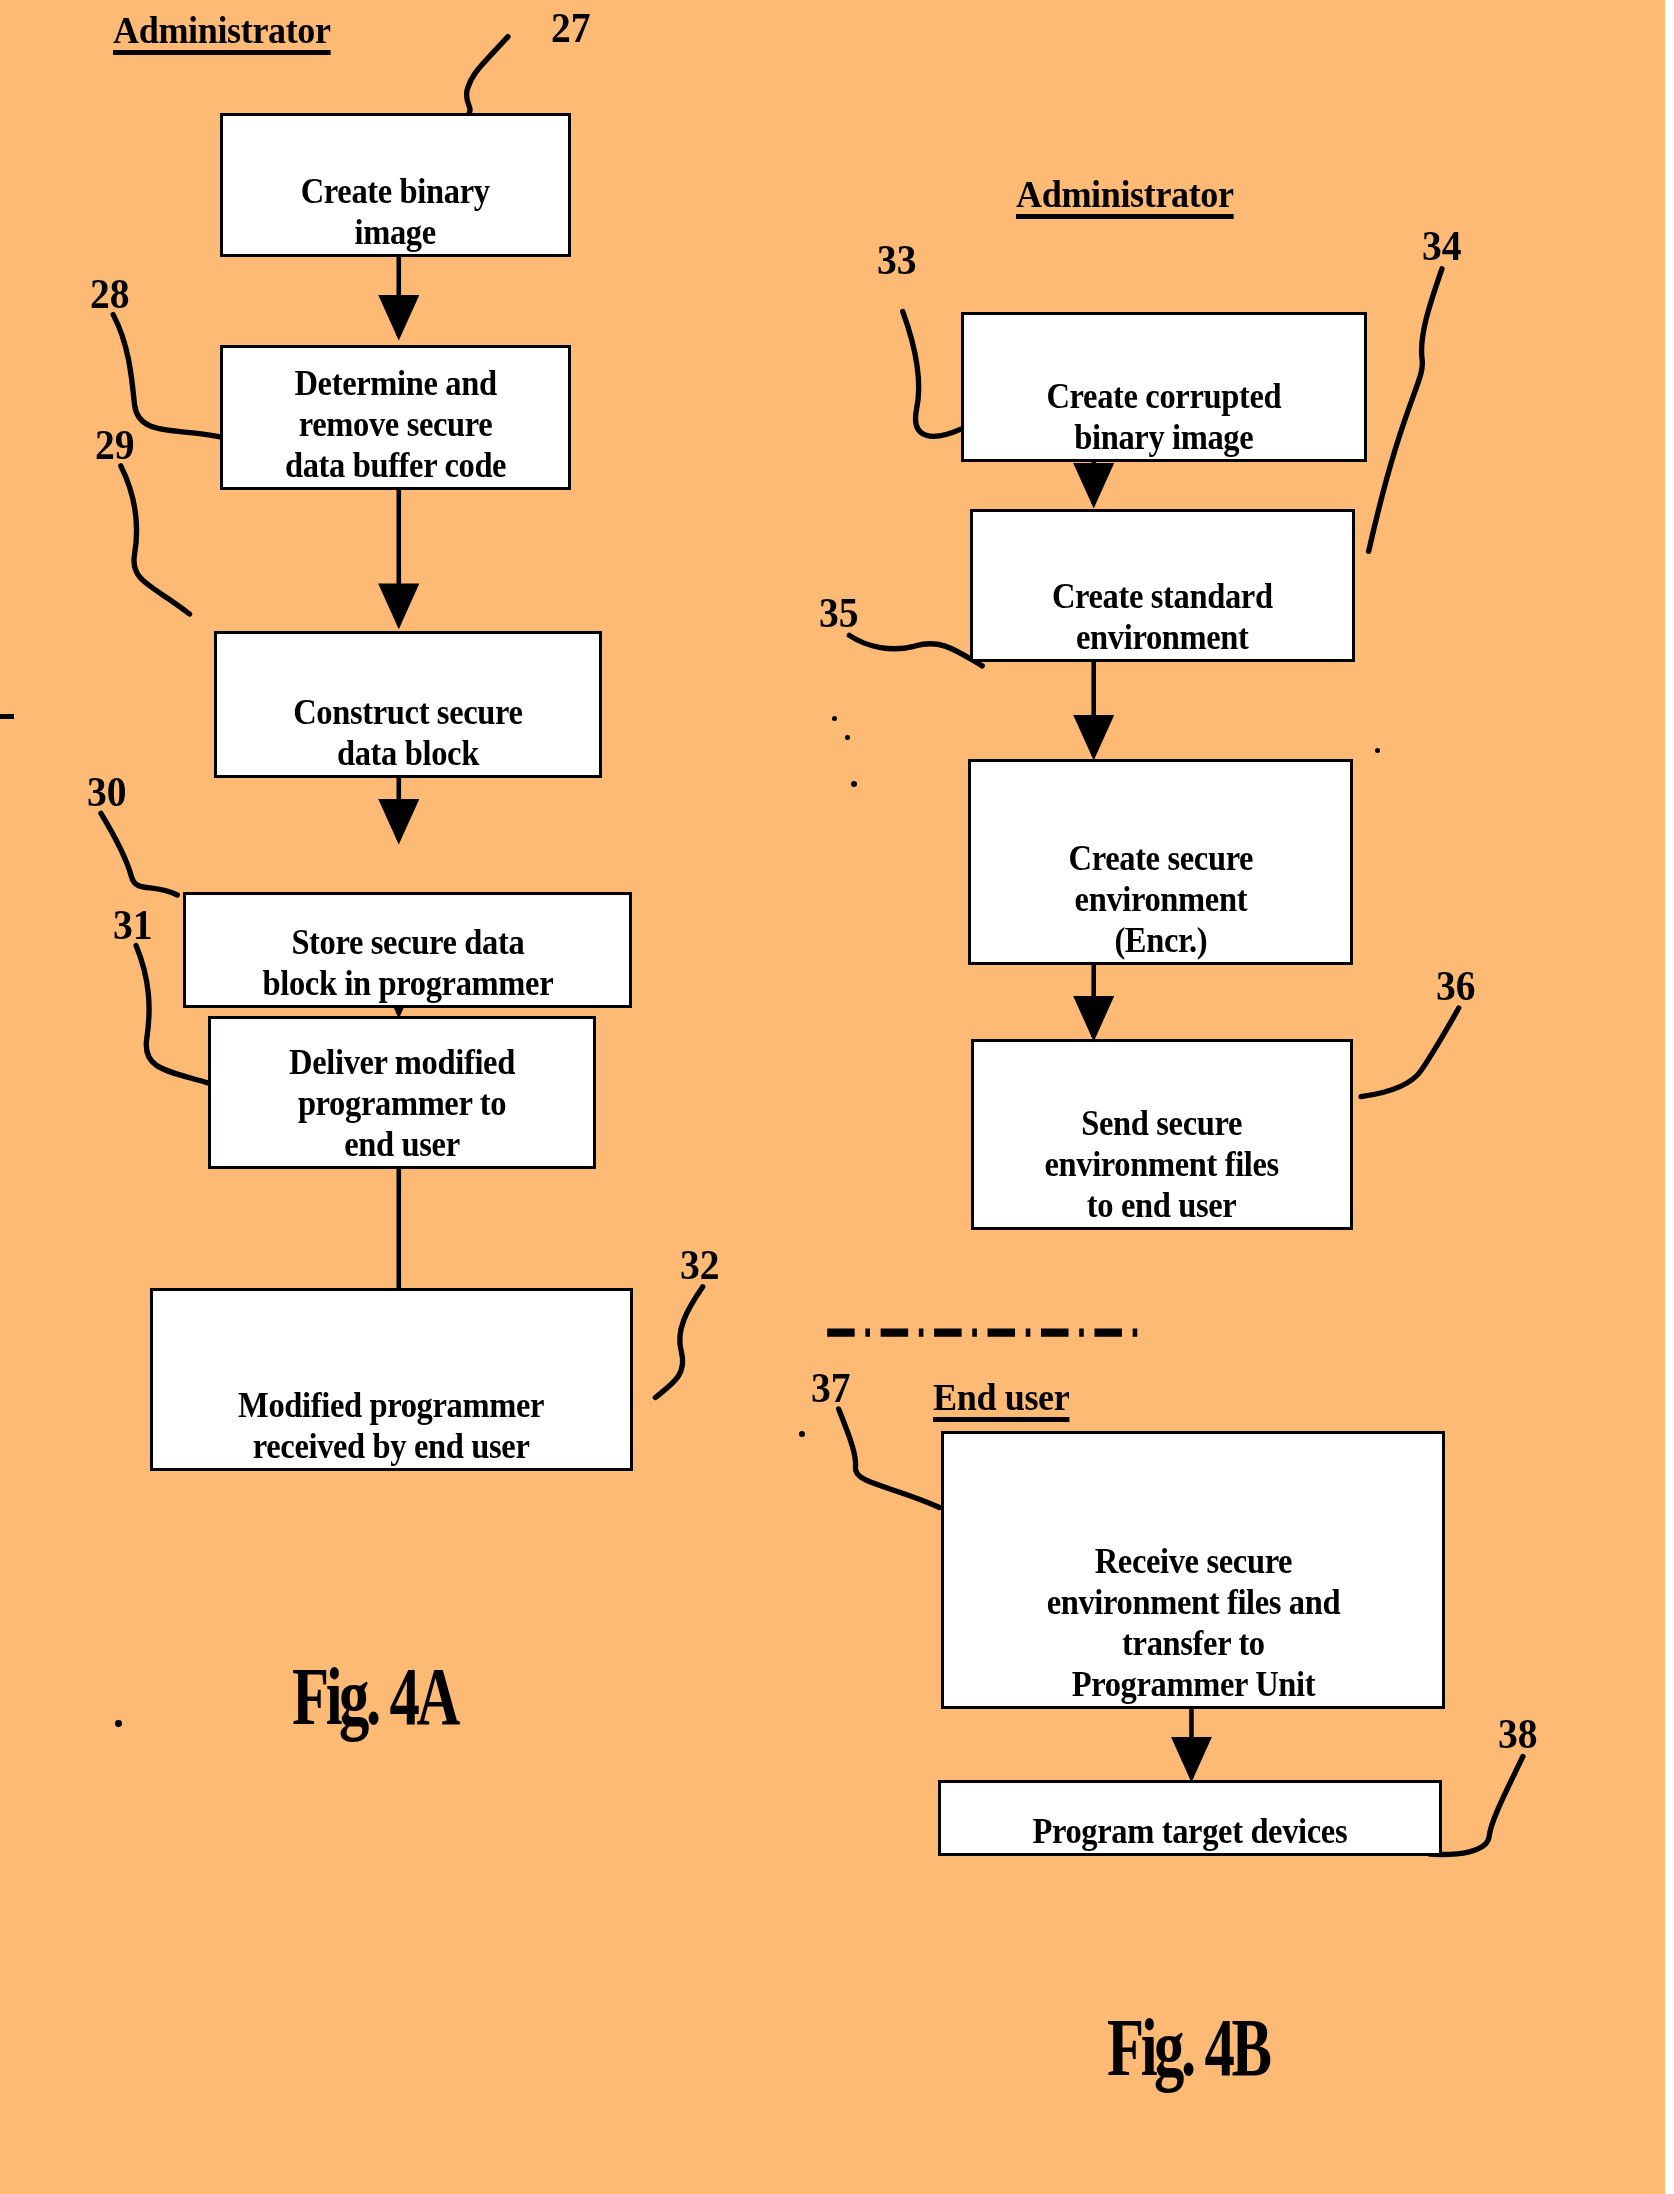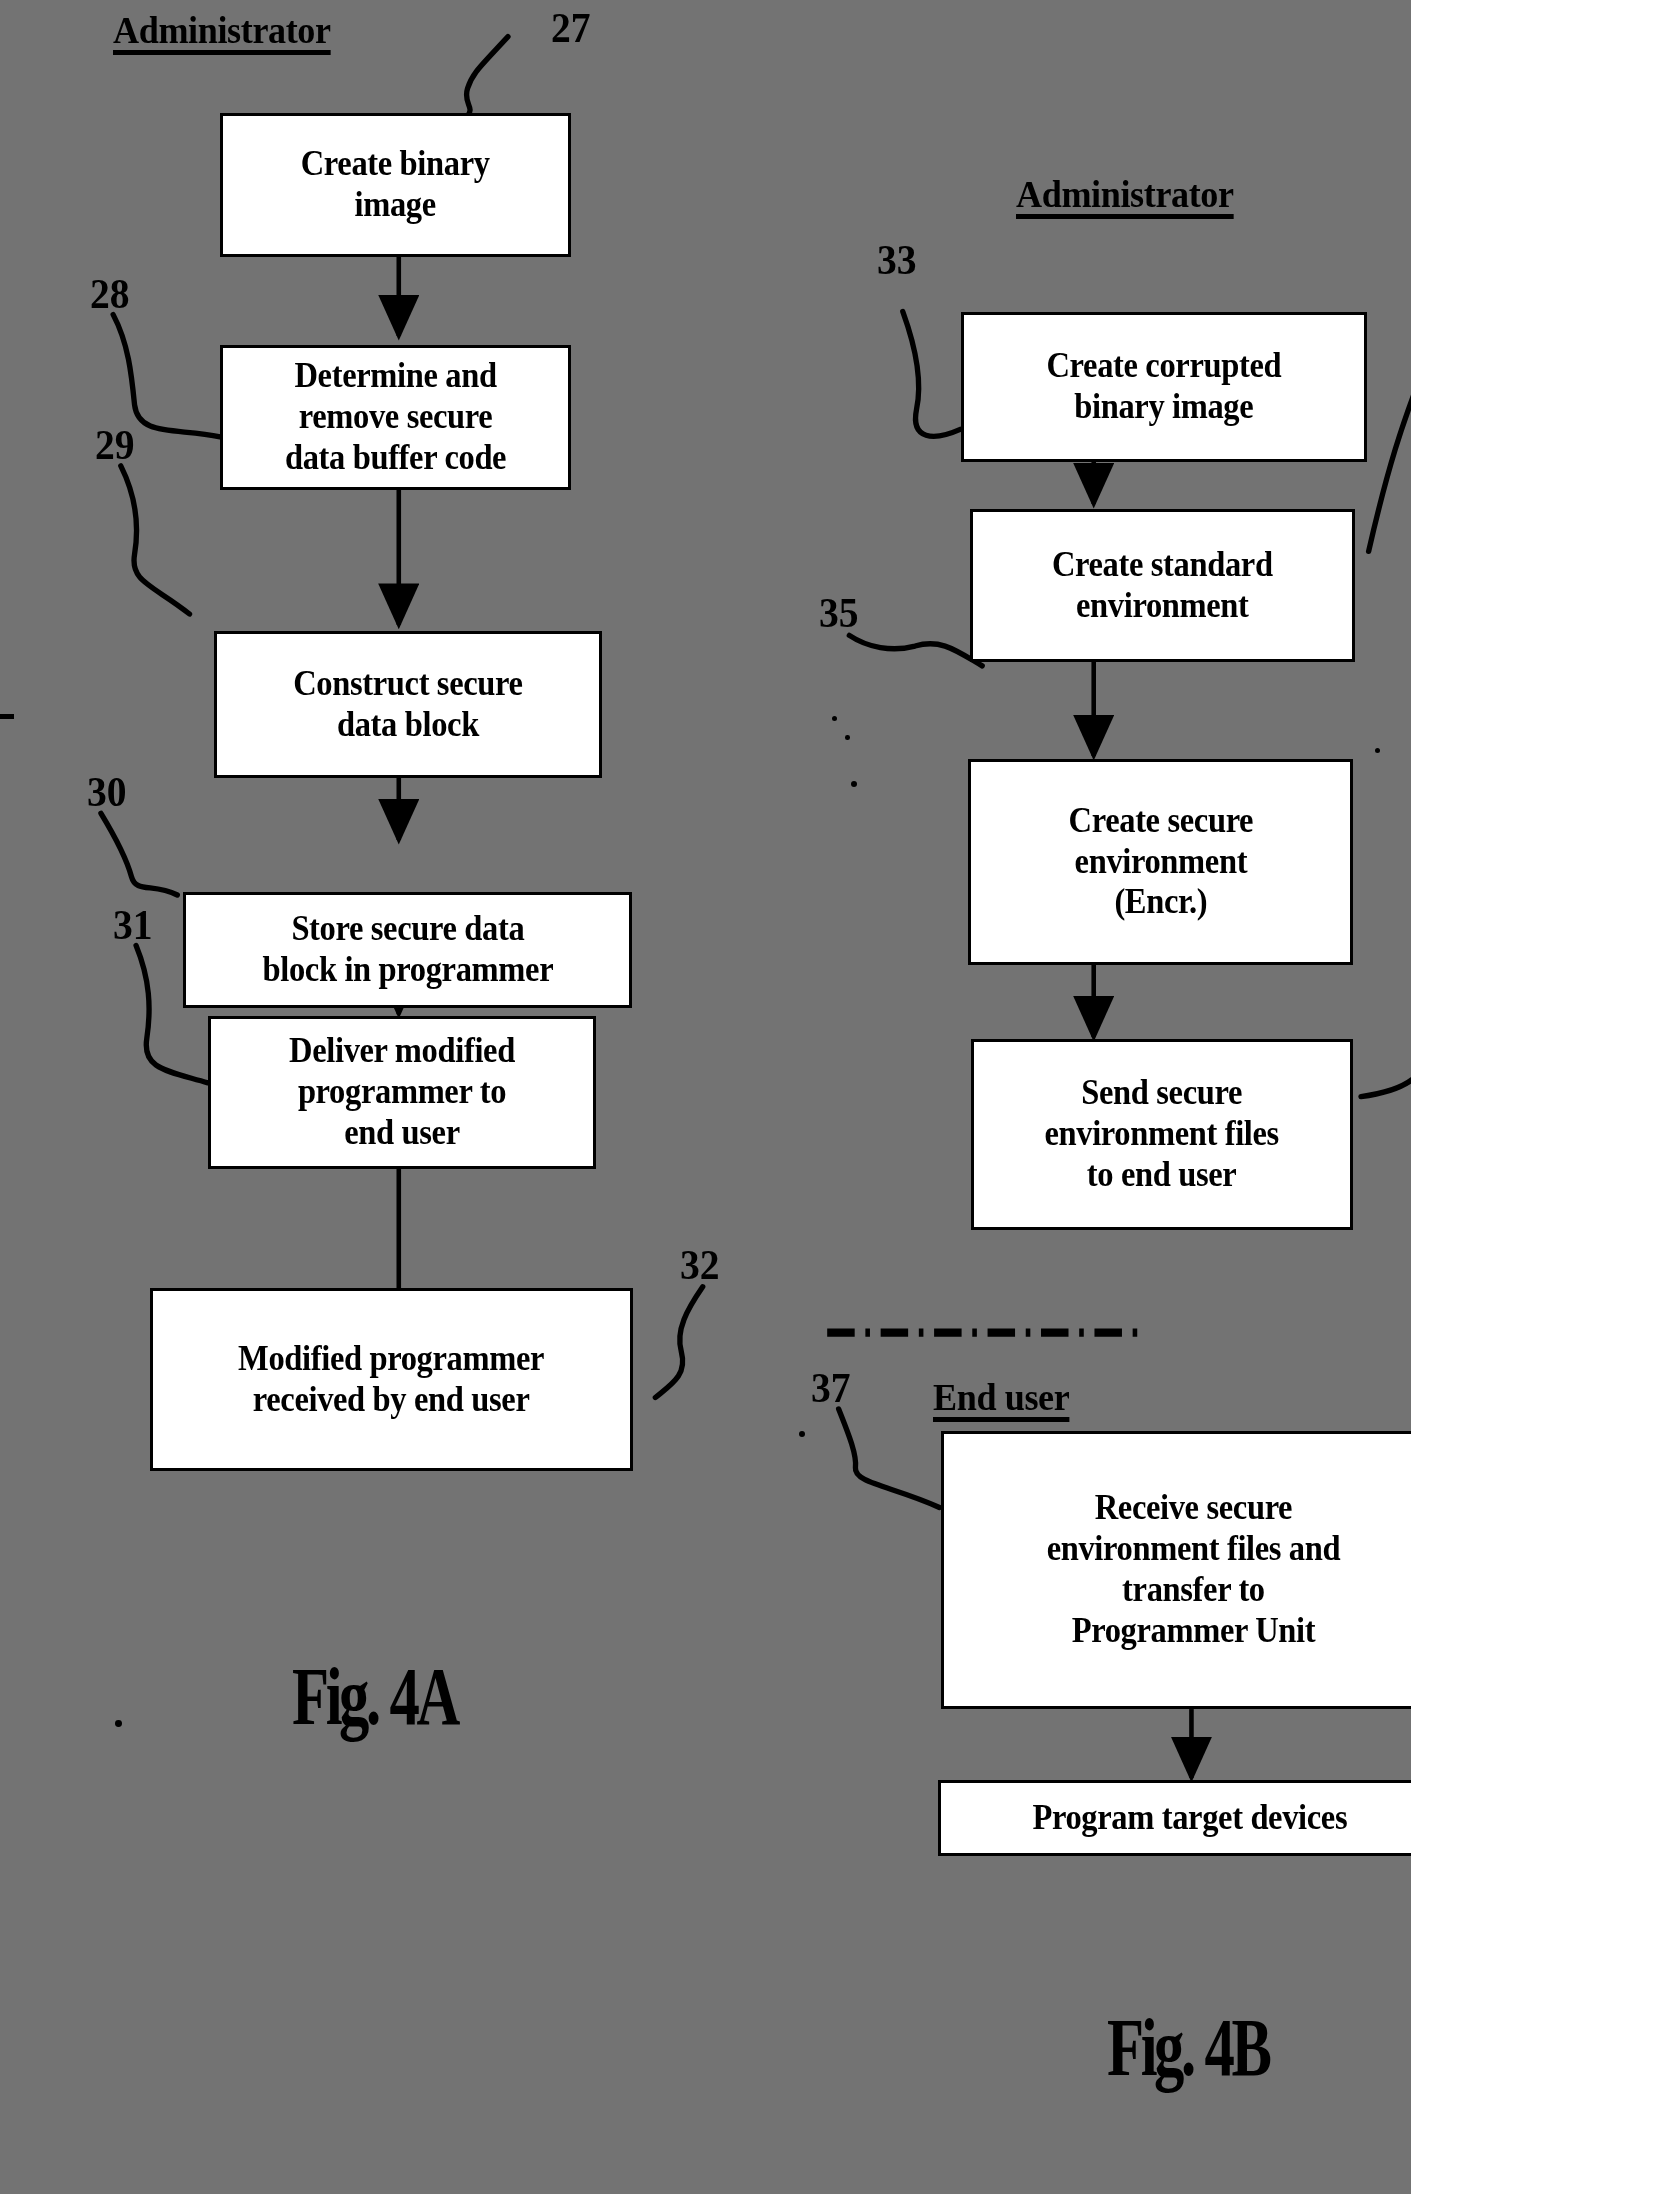--- a/index.html
+++ b/index.html
@@ -3,43 +3,42 @@
 <meta charset="utf-8">
 <title>Patent Figures 4A and 4B</title>
 <style>
   html, body {
     margin: 0;
     padding: 0;
     background: #ffffff;
   }
   #page {
     position: relative;
-    width: 1399px;
+    width: 1665px;
     height: 2194px;
-    background: #737373;
+    background: #fdba74;
     overflow: hidden;
     font-family: "Liberation Serif", "DejaVu Serif", serif;
     color: #000000;
-    padding-left: 12px;
   }
   #svg-layer {
     position: absolute;
     left: 0; top: 0;
     width: 1675px;
     height: 2194px;
     pointer-events: none;
   }
   
   .box {
     position: absolute;
     box-sizing: border-box;
     border: 3.8px solid #000000;
     background: #ffffff;
     display: flex;
-    align-items: center;
+    align-items: flex-end;
     justify-content: center;
     text-align: center;
   }
   .box .txt {
     font-family: "Liberation Serif", "DejaVu Serif", serif;
     font-weight: bold;
     font-size: 35px;
     line-height: 1.17;
     letter-spacing: -0.4px;
     padding: 0 7.6px;

